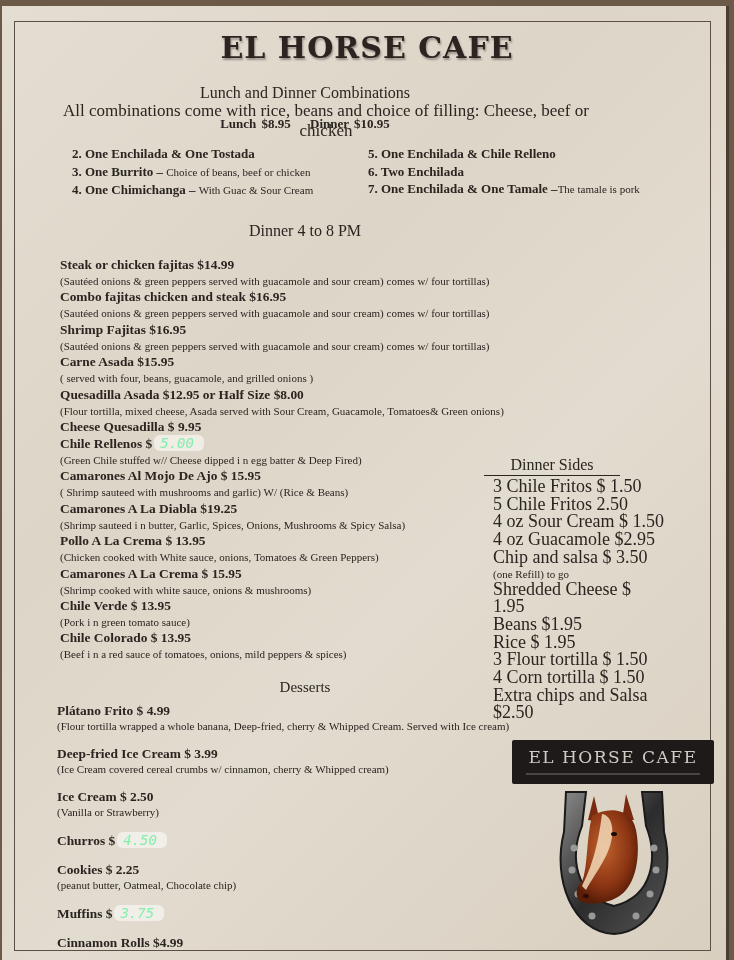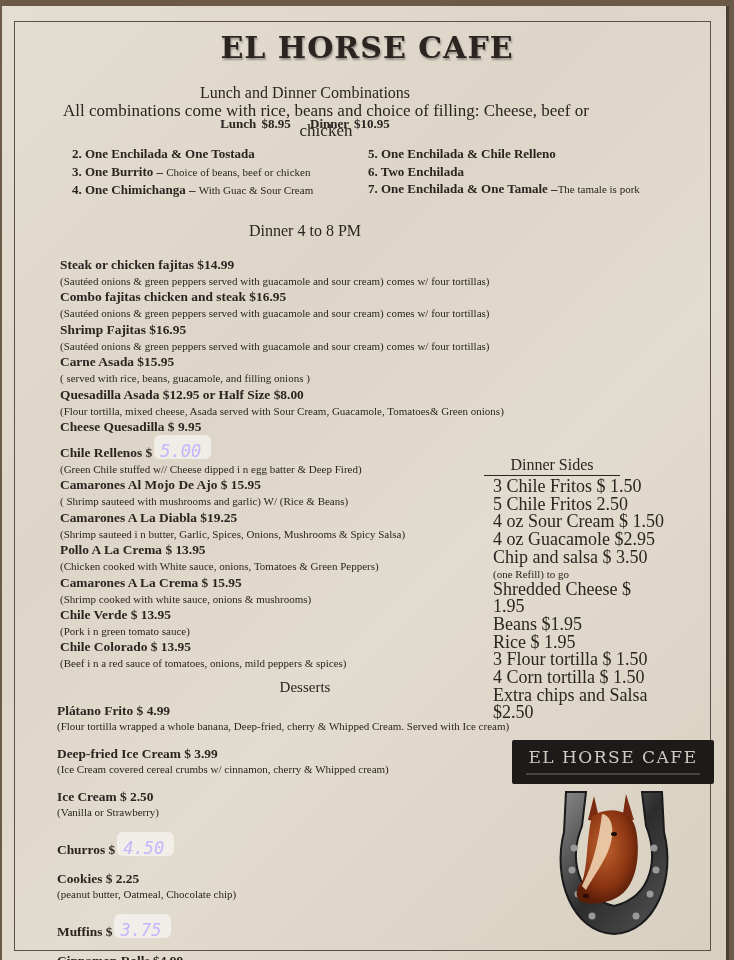--- a/index.html
+++ b/index.html
@@ -45,25 +45,25 @@
     .dinner-heading { top: 222px; font-size: 16px; }
 
     .dinner-list { position: absolute; left: 60px; top: 257px; width: 530px; }
     .item-name { font-size: 13.4px; font-weight: bold; line-height: 16px; }
     .item-desc { font-size: 11px; line-height: 16.4px; }
     .handwritten {
       display: inline-block;
       font-family: "DejaVu Sans Mono", monospace;
       font-weight: normal;
       font-style: italic;
-      font-size: 17px;
-      color: #c4b5fd;
+      font-size: 14px;
+      color: #86efac;
       background: rgba(255,255,255,0.55);
       border-radius: 6px;
-      padding: 8px 10px 0 6px;
+      padding: 0 10px 0 6px;
       margin-left: 2px;
     }
 
     .sides { position: absolute; left: 484px; top: 434px; width: 180px; margin-top: 22px; }
     .sides-title {
       font-size: 16px; text-align: center; width: 136px;
       border-bottom: 1px solid #2a2520; padding-bottom: 1px; margin-bottom: 2px;
     }
     .side-item { font-size: 18px; line-height: 17.7px; padding-left: 9px; }
     .side-note { font-size: 11px; line-height: 14px; padding-left: 9px; }
@@ -127,21 +127,21 @@
   <div>
       <div class="item-name">Combo fajitas chicken and steak $16.95</div>
       <div class="item-desc">(Sautéed onions &amp; green peppers served with guacamole and sour cream) comes w/ four tortillas)</div>
     </div>
   <div>
       <div class="item-name">Shrimp Fajitas $16.95</div>
       <div class="item-desc">(Sautéed onions &amp; green peppers served with guacamole and sour cream) comes w/ four tortillas)</div>
     </div>
   <div>
       <div class="item-name">Carne Asada $15.95</div>
-      <div class="item-desc">( served with rice, beans, guacamole, and filling onions )</div>
+      <div class="item-desc">( served with four, beans, guacamole, and grilled onions )</div>
     </div>
   <div>
       <div class="item-name">Quesadilla Asada $12.95 or Half Size $8.00</div>
       <div class="item-desc">(Flour tortilla, mixed cheese, Asada served with Sour Cream, Guacamole, Tomatoes&amp; Green onions)</div>
     </div>
   <div>
       <div class="item-name">Cheese Quesadilla $ 9.95</div>
     </div>
   <div>
       <div class="item-name"><span>Chile Rellenos $</span><span class="handwritten">5.00</span></div>

